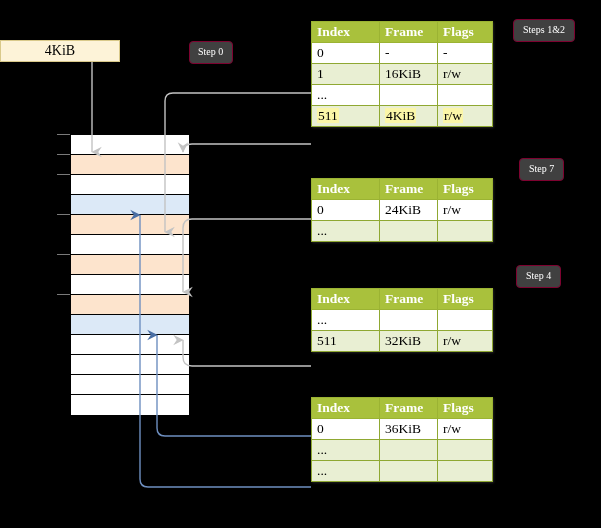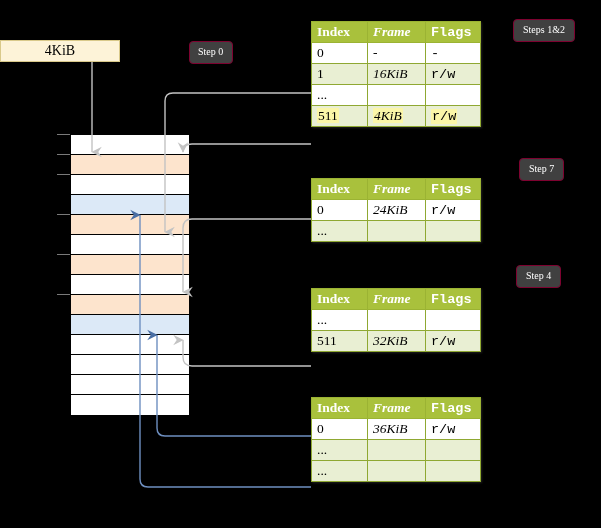--- a/index.html
+++ b/index.html
@@ -74,23 +74,23 @@
   }
   .ptable th {
     background: #a9c13c;
     color: #ffffff;
     font-weight: bold;
     border-color: #9bb333;
   }
   .ptable tr.alt td { background: #e9efd3; }
   .ptable tr.plain td { background: #ffffff; }
   .hl { background: #fbf6a8; padding: 0 1px; }
-  .col-index { width: 56px; margin-top: 31px; }
-  .col-frame { width: 58px; font-style: italic; }
-  .col-flags { width: 55px; font-family: Liberation Mono, monospace; }
+  .col-index { width: 68px; margin-top: 31px; }
+  .col-frame { width: 58px; }
+  .col-flags { width: 55px; }
 
   #t1 { left: 311px; top: 21px; }
   #t2 { left: 311px; top: 178px; }
   #t3 { left: 311px; top: 288px; }
   #t4 { left: 311px; top: 397px; }
 
   
   .memcol {
     position: absolute;
     left: 70px;

